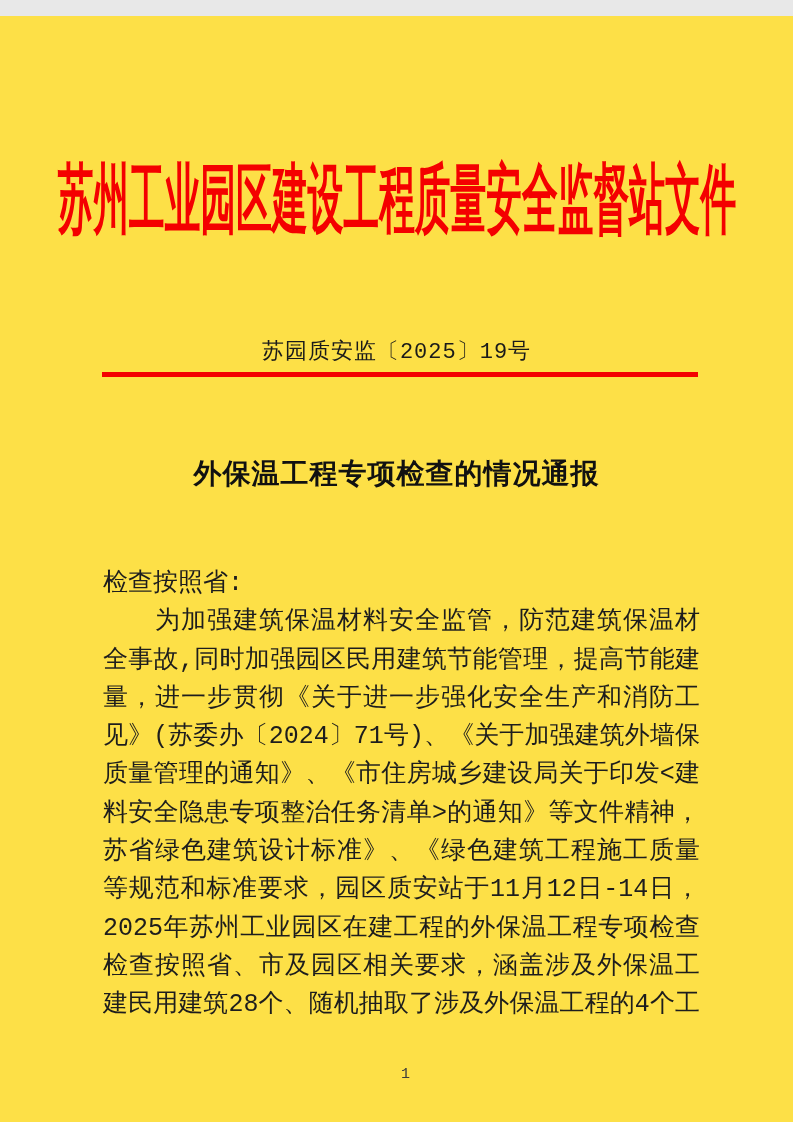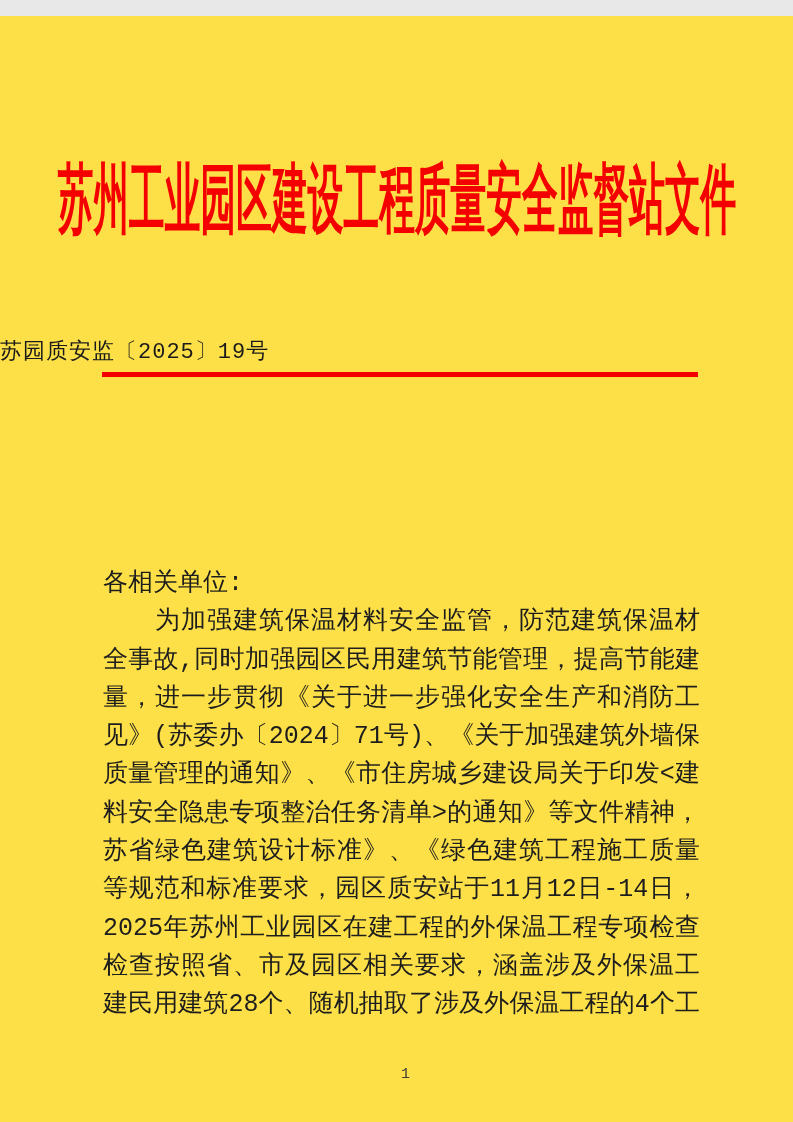--- a/index.html
+++ b/index.html
@@ -27,21 +27,21 @@
     color: #f40000;
     white-space: nowrap;
     transform: scaleX(0.47);
     transform-origin: center;
     letter-spacing: 0;
   }
   
   .doc-number {
     position: absolute;
     top: 320px; left: 0; right: 0;
-    text-align: left;
+    text-align: center;
     font-size: 22px;
     letter-spacing: 1px;
     color: #1a1a1a;
   }
   
   .red-rule {
     position: absolute;
     top: 356px;
     left: 102px;
     width: 596px;
@@ -100,24 +100,25 @@
 
   <div class="org-title-wrap">
     <div class="org-title">苏州工业园区建设工程质量安全监督站文件</div>
   </div>
 
   <div class="doc-number">苏园质安监〔2025〕19号</div>
 
   <div class="red-rule"></div>
 
   <div class="doc-title">
+    <div>外保温工程专项检查的情况通报</div>
   </div>
 
   <div class="body-block">
-    <div class="body-line salutation">各相关单位:</div>
+    <div class="body-line salutation">检查按照省:</div>
     <div class="body-line indent">为加强建筑保温材料安全监管，防范建筑保温材料引发的安</div>
     <div class="body-line">全事故,同时加强园区民用建筑节能管理，提高节能建筑工程质</div>
     <div class="body-line">量，进一步贯彻《关于进一步强化安全生产和消防工作的实施意</div>
     <div class="body-line">见》(苏委办〔2024〕71号)、《关于加强建筑外墙保温材料进场</div>
     <div class="body-line">质量管理的通知》、《市住房城乡建设局关于印发&lt;建筑保温材</div>
     <div class="body-line">料安全隐患专项整治任务清单&gt;的通知》等文件精神，落实《江</div>
     <div class="body-line">苏省绿色建筑设计标准》、《绿色建筑工程施工质量验收规范》</div>
     <div class="body-line">等规范和标准要求，园区质安站于11月12日-14日，组织开展了</div>
     <div class="body-line">2025年苏州工业园区在建工程的外保温工程专项检查工作。本次</div>
     <div class="body-line">检查按照省、市及园区相关要求，涵盖涉及外保温工程的全部在</div>

